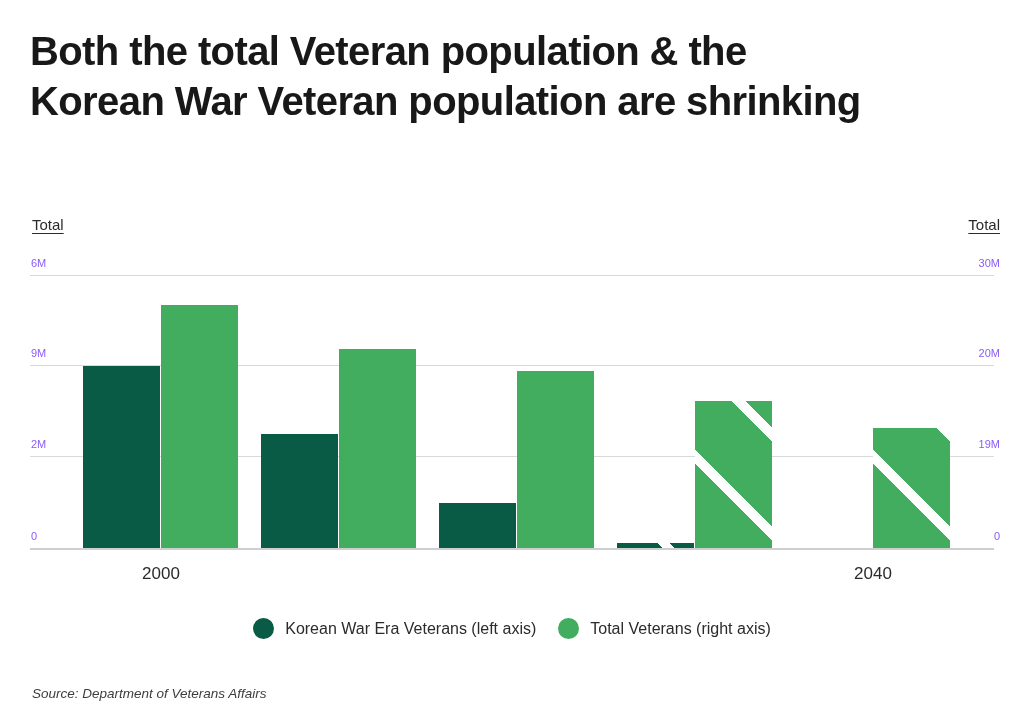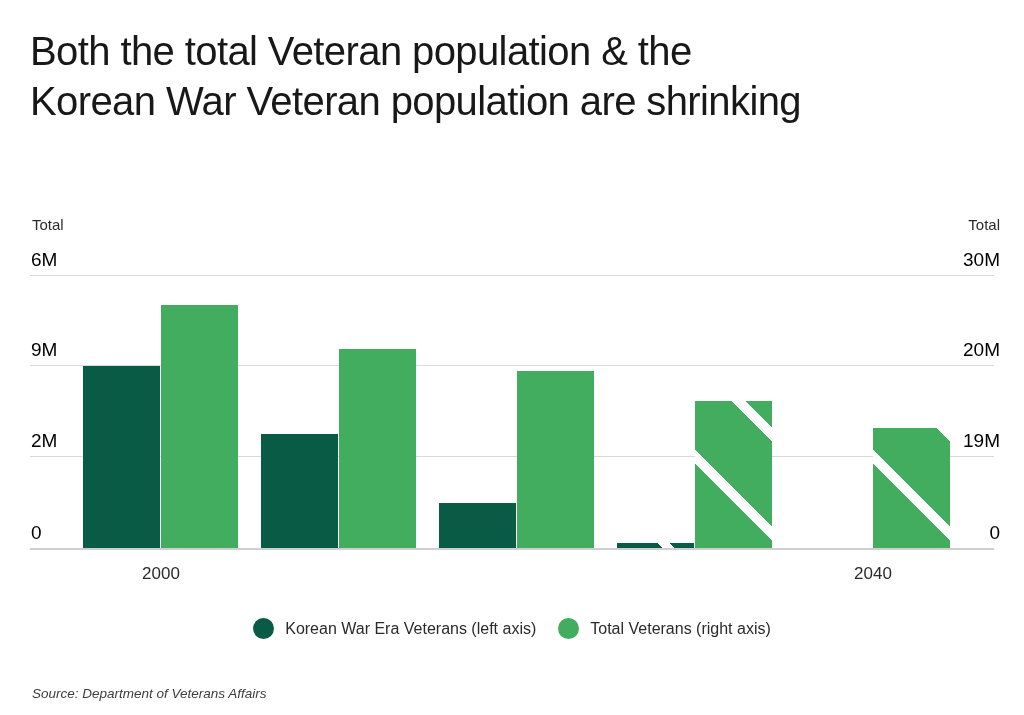--- a/index.html
+++ b/index.html
@@ -17,56 +17,57 @@
   }
 
   
   #chart-title {
     position: absolute;
     left: 30px;
     top: 26px;
     width: 990px;
     font-size: 40px;
     line-height: 50px;
-    font-weight: 400;
+    font-weight: 700;
     letter-spacing: -0.6px;
     color: #181818;
     white-space: pre-line;
   }
 
   
   #plot-area {
     position: absolute;
     left: 0;
     top: 0;
     width: 1024px;
     height: 715px;
   }
 
   .axis-header {
     position: absolute;
     font-size: 15px;
     color: #2b2b2b;
+    text-decoration: underline;
     text-underline-offset: 3px;
   }
   #left-axis-header  { left: 32px;  top: 216px; }
   #right-axis-header { right: 24px; top: 216px; }
 
   .gridline {
     position: absolute;
     left: 30px;
     width: 964px;
     height: 1px;
     background: #d9d9d9;
   }
 
   .tick-label {
     position: absolute;
-    font-size: 19px;
-    color: #000000;
+    font-size: 11px;
+    color: #8b5cf6;
     line-height: 1;
   }
   .tick-left  { left: 31px;  transform: translateY(-100%); padding-bottom: 6px; }
   .tick-right { right: 24px; transform: translateY(-100%); padding-bottom: 6px; text-align: center; }
 
   #baseline {
     position: absolute;
     left: 30px;
     width: 964px;
     height: 2px;

